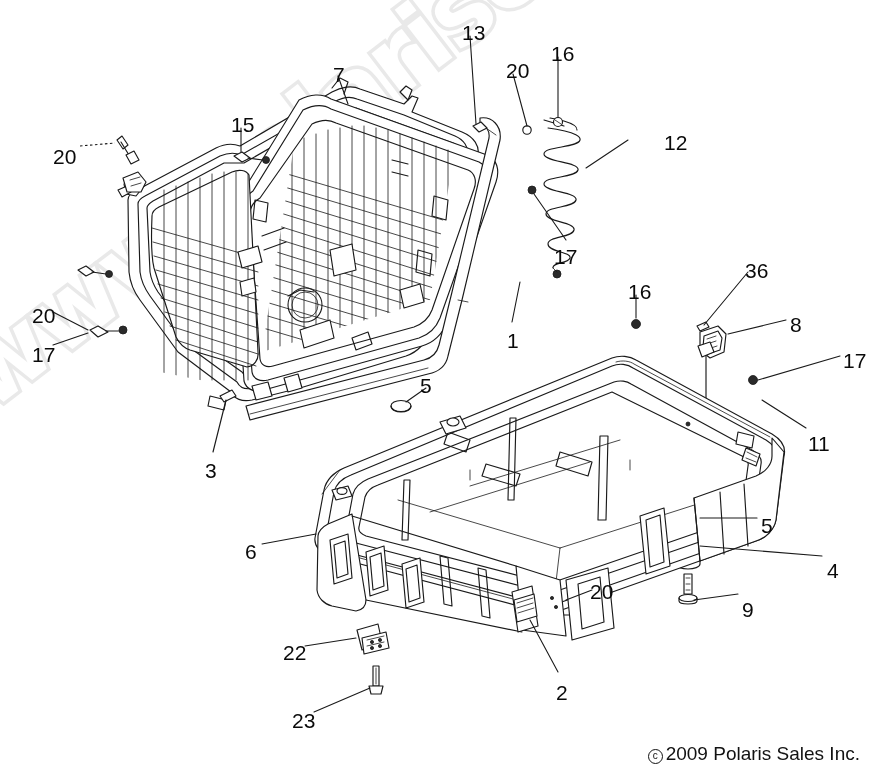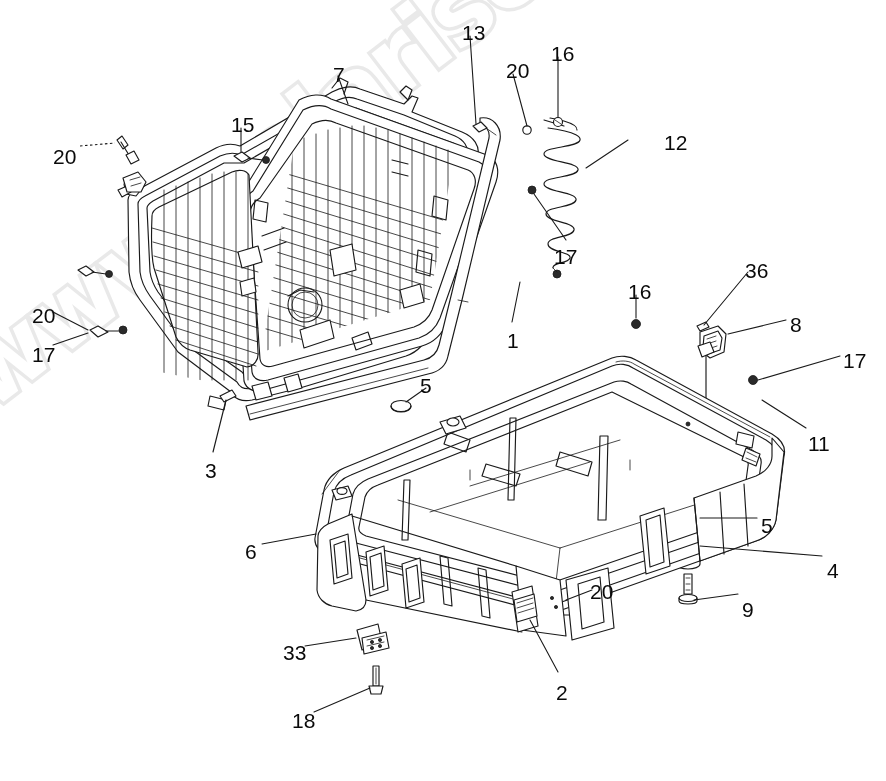--- a/index.html
+++ b/index.html
@@ -457,18 +457,21 @@
   <div class="lbl" style="left:790px;top:314px">8</div>
   <div class="lbl" style="left:843px;top:350px">17</div>
   <div class="lbl" style="left:808px;top:433px">11</div>
   <div class="lbl" style="left:420px;top:375px">5</div>
   <div class="lbl" style="left:205px;top:460px">3</div>
   <div class="lbl" style="left:245px;top:541px">6</div>
   <div class="lbl" style="left:761px;top:515px">5</div>
   <div class="lbl" style="left:827px;top:560px">4</div>
   <div class="lbl" style="left:742px;top:599px">9</div>
   <div class="lbl" style="left:590px;top:581px">20</div>
-  <div class="lbl" style="left:283px;top:642px">33</div>
+  <div class="lbl" style="left:283px;top:642px">22</div>
   <div class="lbl" style="left:556px;top:682px">2</div>
-  <div class="lbl" style="left:292px;top:710px">18</div>
-
+  <div class="lbl" style="left:292px;top:710px">23</div>
+
+  <div id="copyright">
+    <span class="cmark">c</span><span>2009 Polaris Sales Inc.</span>
+  </div>
 
 </div>
 
 </body></html>

